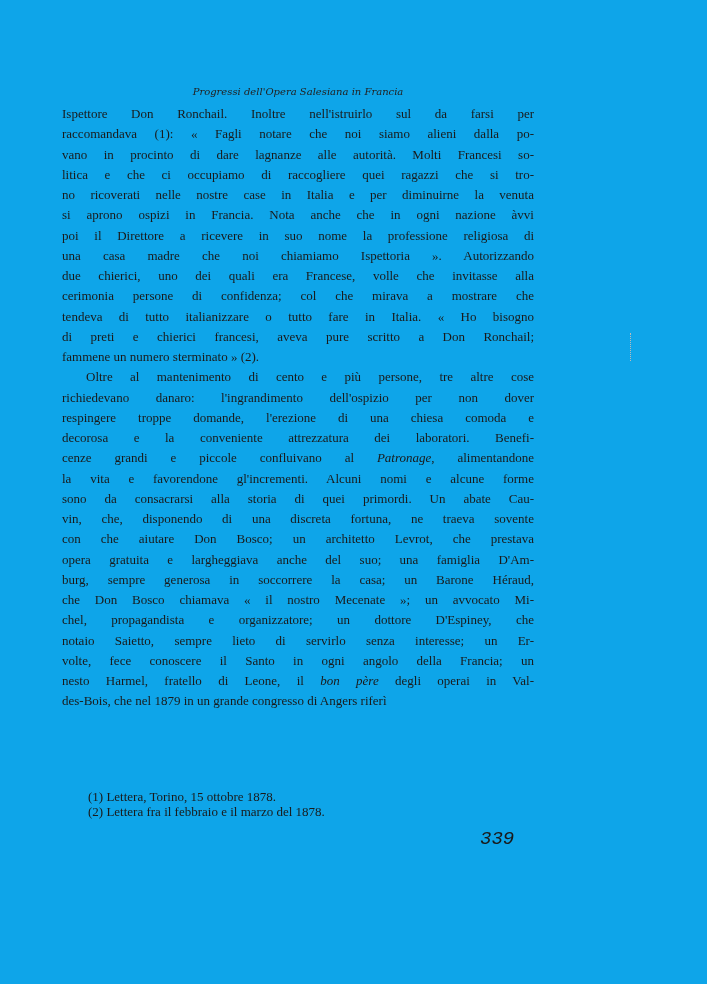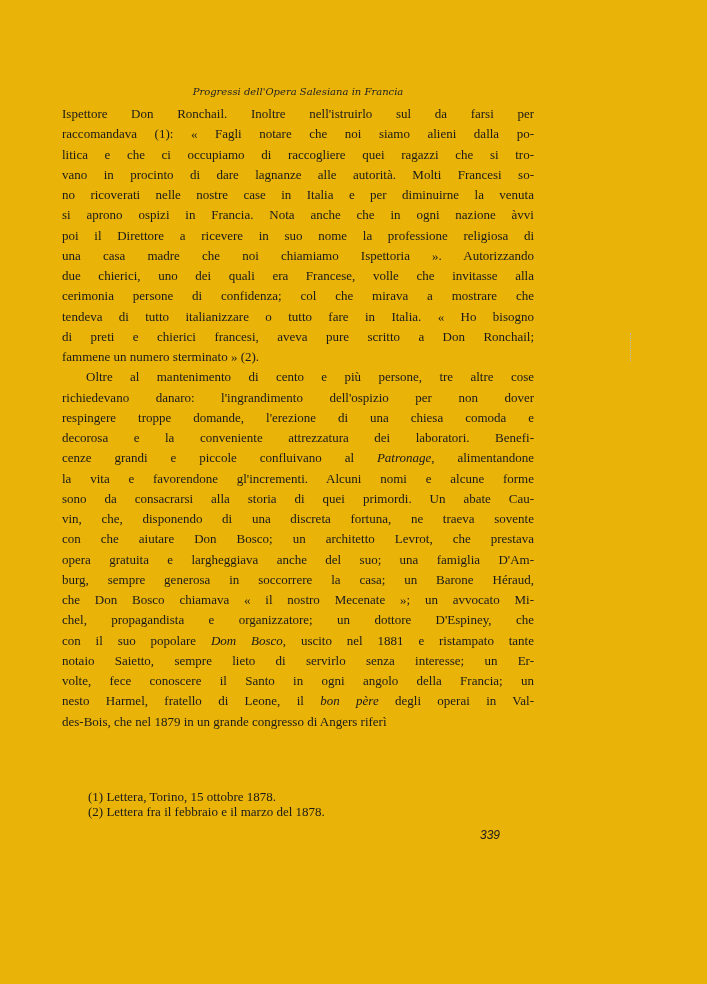--- a/index.html
+++ b/index.html
@@ -1,17 +1,17 @@
 <!DOCTYPE html>
 <html><head>
 <meta charset="utf-8">
 <style>
   html, body { margin: 0; padding: 0; background: #ffffff; }
   body { width: 707px; height: 984px; position: relative; overflow: hidden; }
-  .page { position: absolute; left: 0; top: 0; width: 707px; height: 984px; background: #eab308; }
+  .page { position: absolute; left: 0; top: 0; width: 707px; height: 984px; background: #0ea5e9; }
   .running-head {
     position: absolute; top: 86px; left: 62px; width: 472px;
     text-align: center;
     font-family: "DejaVu Serif", serif; font-style: italic;
     font-size: 10px; color: #222;
   }
   .body-text {
     position: absolute; top: 104px; left: 62px; width: 472px;
     font-family: Liberation Serif, serif;
     font-size: 13px; line-height: 20.25px; color: #1a1a1a;
@@ -21,40 +21,40 @@
   .line.indent { padding-left: 24px; }
   .it { font-style: italic; }
   .footnotes {
     position: absolute; top: 789px; left: 88px; width: 420px;
     font-family: "Liberation Serif", serif;
     font-size: 13px; line-height: 15px; color: #1a1a1a;
   }
   .footnote { display: block; white-space: nowrap; }
   .page-number {
     position: absolute; top: 828px; left: 480px;
-    font-family: Liberation Sans, sans-serif; font-style: italic;
-    font-size: 12px; color: #1a1a1a;
+    font-family: Liberation Mono, monospace; font-style: italic;
+    font-size: 19px; color: #1a1a1a;
   }
   .scan-marks {
     position: absolute; left: 630px; top: 333px; width: 2px; height: 28px;
     border-left: 1px dotted #bbbbbb;
   }
 </style>
 </head>
 <body>
 
 <div class="page">
   <div class="running-head">Progressi dell'Opera Salesiana in Francia</div>
 
   <div class="body-text">
     <div id="para-0">
         <span class="line">Ispettore Don Ronchail. Inoltre nell'istruirlo sul da farsi per</span>
         <span class="line">raccomandava (1): « Fagli notare che noi siamo alieni dalla po-</span>
+        <span class="line">vano in procinto di dare lagnanze alle autorità. Molti Francesi so-</span>
         <span class="line">litica e che ci occupiamo di raccogliere quei ragazzi che si tro-</span>
-        <span class="line">vano in procinto di dare lagnanze alle autorità. Molti Francesi so-</span>
         <span class="line">no ricoverati nelle nostre case in Italia e per diminuirne la venuta</span>
         <span class="line">si aprono ospizi in Francia. Nota anche che in ogni nazione àvvi</span>
         <span class="line">poi il Direttore a ricevere in suo nome la professione religiosa di</span>
         <span class="line">una casa madre che noi chiamiamo Ispettoria ». Autorizzando</span>
         <span class="line">due chierici, uno dei quali era Francese, volle che invitasse alla</span>
         <span class="line">cerimonia persone di confidenza; col che mirava a mostrare che</span>
         <span class="line">tendeva di tutto italianizzare o tutto fare in Italia. « Ho bisogno</span>
         <span class="line">di preti e chierici francesi, aveva pure scritto a Don Ronchail;</span>
         <span class="line last">fammene un numero sterminato » (2).</span>
       </div>
@@ -65,21 +65,20 @@
         <span class="line">decorosa e la conveniente attrezzatura dei laboratori. Benefi-</span>
         <span class="line">cenze grandi e piccole confluivano al <span class="it">Patronage</span>, alimentandone</span>
         <span class="line">la vita e favorendone gl'incrementi. Alcuni nomi e alcune forme</span>
         <span class="line">sono da consacrarsi alla storia di quei primordi. Un abate Cau-</span>
         <span class="line">vin, che, disponendo di una discreta fortuna, ne traeva sovente</span>
         <span class="line">con che aiutare Don Bosco; un architetto Levrot, che prestava</span>
         <span class="line">opera gratuita e largheggiava anche del suo; una famiglia D'Am-</span>
         <span class="line">burg, sempre generosa in soccorrere la casa; un Barone Héraud,</span>
         <span class="line">che Don Bosco chiamava « il nostro Mecenate »; un avvocato Mi-</span>
         <span class="line">chel, propagandista e organizzatore; un dottore D'Espiney, che</span>
-        <span class="line">con il suo popolare <span class="it">Dom Bosco</span>, uscito nel 1881 e ristampato tante</span>
         <span class="line">notaio Saietto, sempre lieto di servirlo senza interesse; un Er-</span>
         <span class="line">volte, fece conoscere il Santo in ogni angolo della Francia; un</span>
         <span class="line">nesto Harmel, fratello di Leone, il <span class="it">bon père</span> degli operai in Val-</span>
         <span class="line last">des-Bois, che nel 1879 in un grande congresso di Angers riferì</span>
       </div>
   </div>
 
   <div class="footnotes">
     <span class="footnote">(1) Lettera, Torino, 15 ottobre 1878.</span>
     <span class="footnote">(2) Lettera fra il febbraio e il marzo del 1878.</span>

